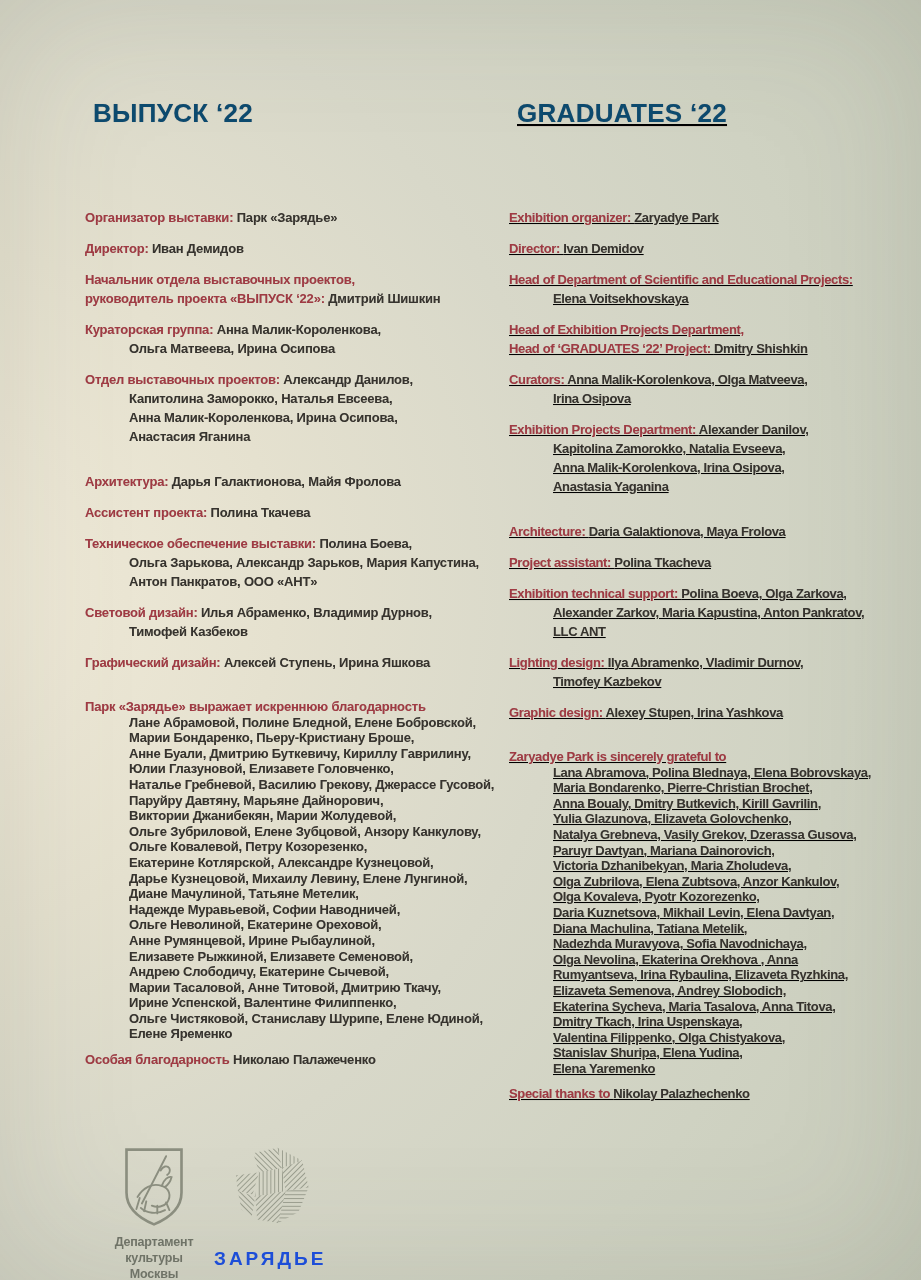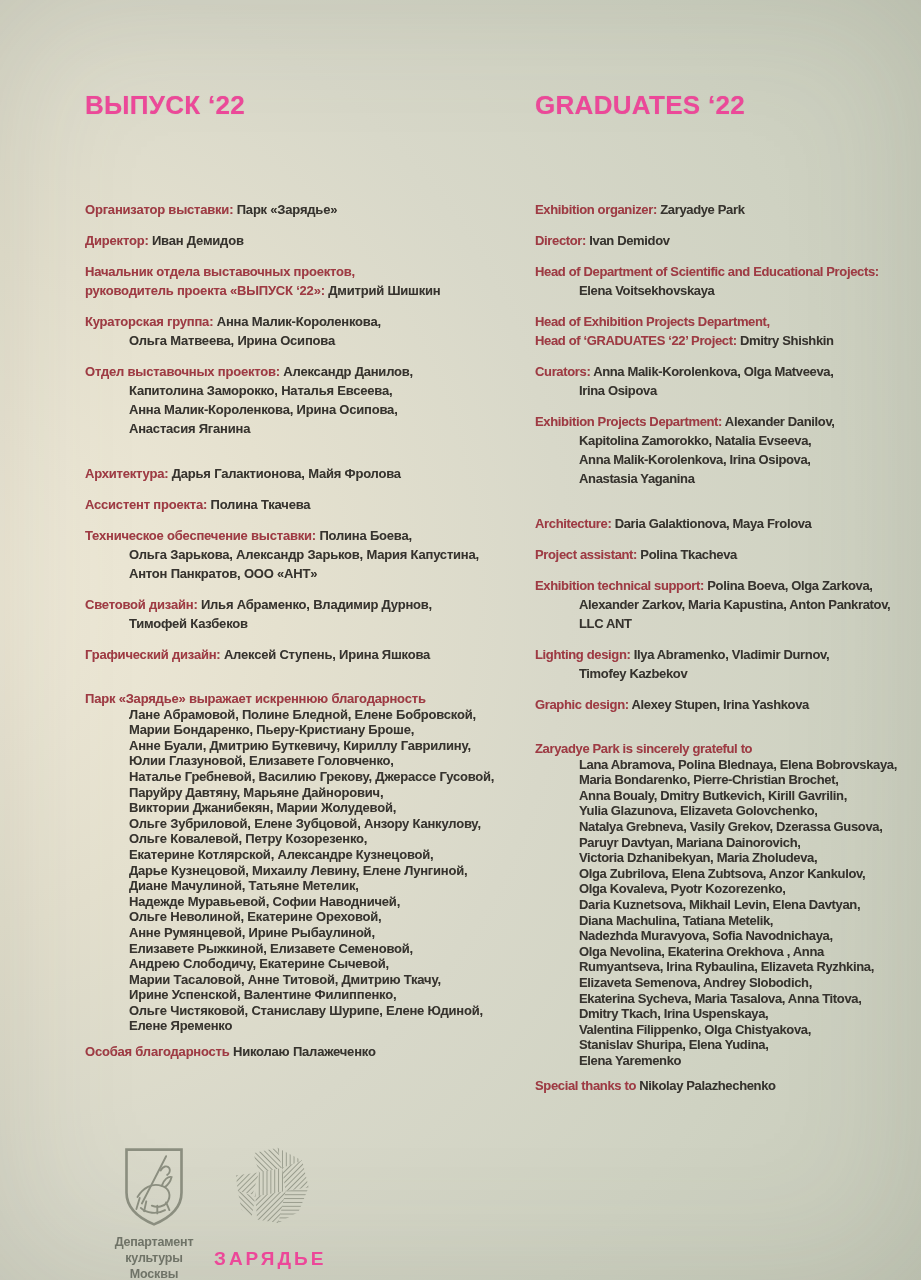--- a/index.html
+++ b/index.html
@@ -7,23 +7,23 @@
     width:921px;height:1280px;position:relative;overflow:hidden;
     font-family:"Liberation Sans",sans-serif;
     background:
       radial-gradient(130% 95% at -6% 46%,
         #f2ecda 0%, #e5e1cf 28%, #d8d8c9 52%, #cfd2c2 76%, #c7cbba 100%);
   }
   .vignette{position:absolute;inset:0;pointer-events:none;
     box-shadow:inset 0 0 140px rgba(88,94,78,.16);}
   .col{position:absolute;top:92px;}
   .col-ru{left:85px;width:435px;}
-  .col-en{left:535px;width:382px;}
-  .title{font-size:26px;line-height:26px;font-weight:700;margin:0;
-    color:#ec4899;letter-spacing:.3px;
+  .col-en{left:509px;width:382px;text-decoration:underline;}
+  .title{font-size:26px;line-height:26px;font-weight:700;margin:8px;
+    color:#0c4a6e;letter-spacing:.3px;
     text-shadow:0 .4px .8px rgba(110,40,50,.25);}
   .credits{margin-top:82px;}
   .block{margin-top:12px;}
   .block:first-child{margin-top:0;}
   .block.g-l{margin-top:26px;}
   .block.g-xl{margin-top:27px;}
   .block.g-xs{margin-top:8px;}
   .row{font-size:13px;line-height:19px;font-weight:700;
     letter-spacing:-.2px;white-space:nowrap;
     text-shadow:0 .3px .6px rgba(70,65,60,.22);}
@@ -33,21 +33,21 @@
   .red{color:#a03a43;}
   .blk{color:#36332e;}
   .footer{position:absolute;left:0;top:1140px;width:921px;height:140px;}
   .dept{position:absolute;left:104px;top:6px;width:100px;text-align:center;}
   .dept svg{display:block;margin:0 auto;}
   .dept-caption{margin-top:6px;font-size:12.5px;line-height:16px;
     font-weight:700;color:#6f7367;letter-spacing:-.2px;}
   .zar{position:absolute;left:214px;top:4px;width:112px;text-align:center;}
   .zar svg{display:block;margin:0 auto;}
   .zar-wordmark{margin-top:12px;font-size:19px;font-weight:700;
-    color:#ec4899;letter-spacing:3px;}
+    color:#1d4ed8;letter-spacing:3px;}
 </style>
 </head>
 <body>
 
 <div class="vignette"></div>
 
 <div class="col col-ru">
   <h1 class="title">ВЫПУСК ‘22</h1>
   <div class="credits">
       <div class="block">

